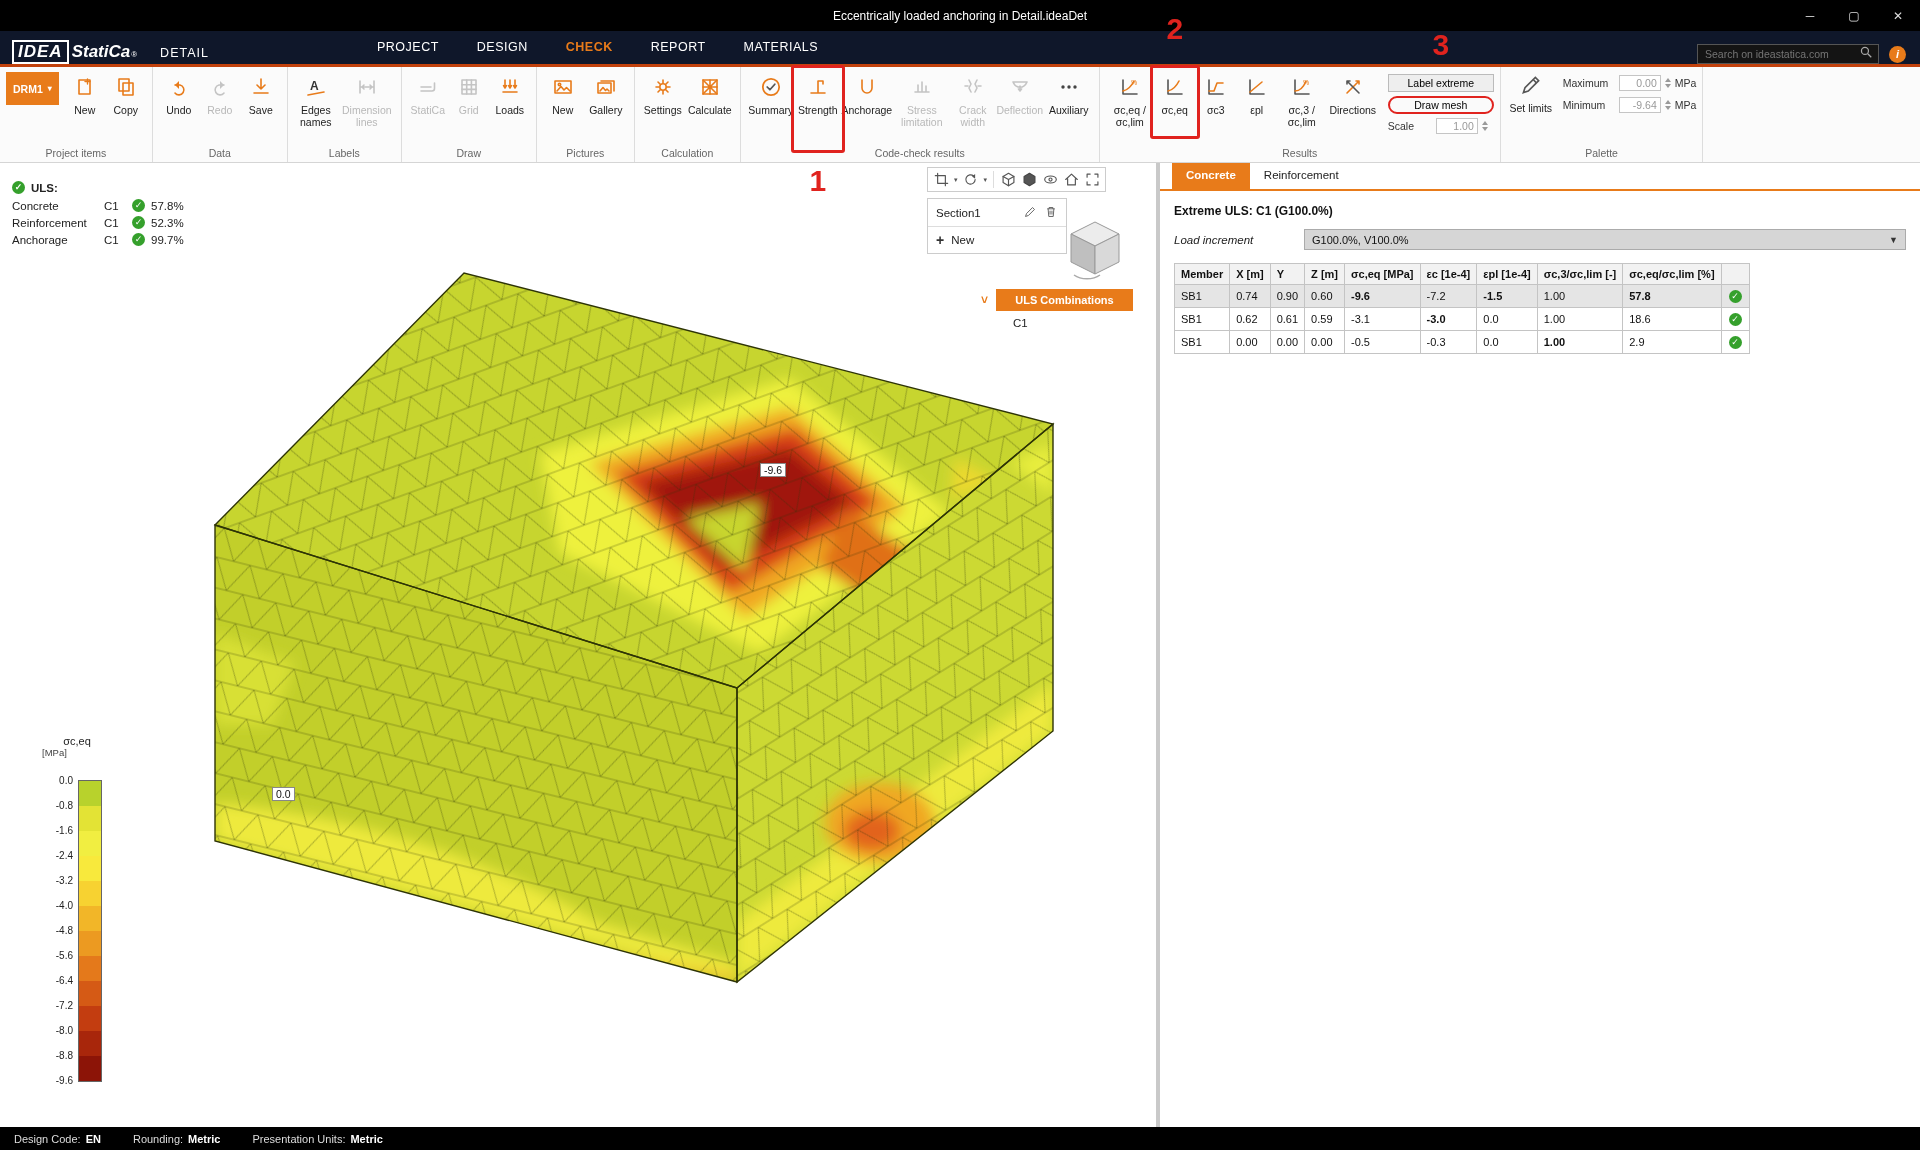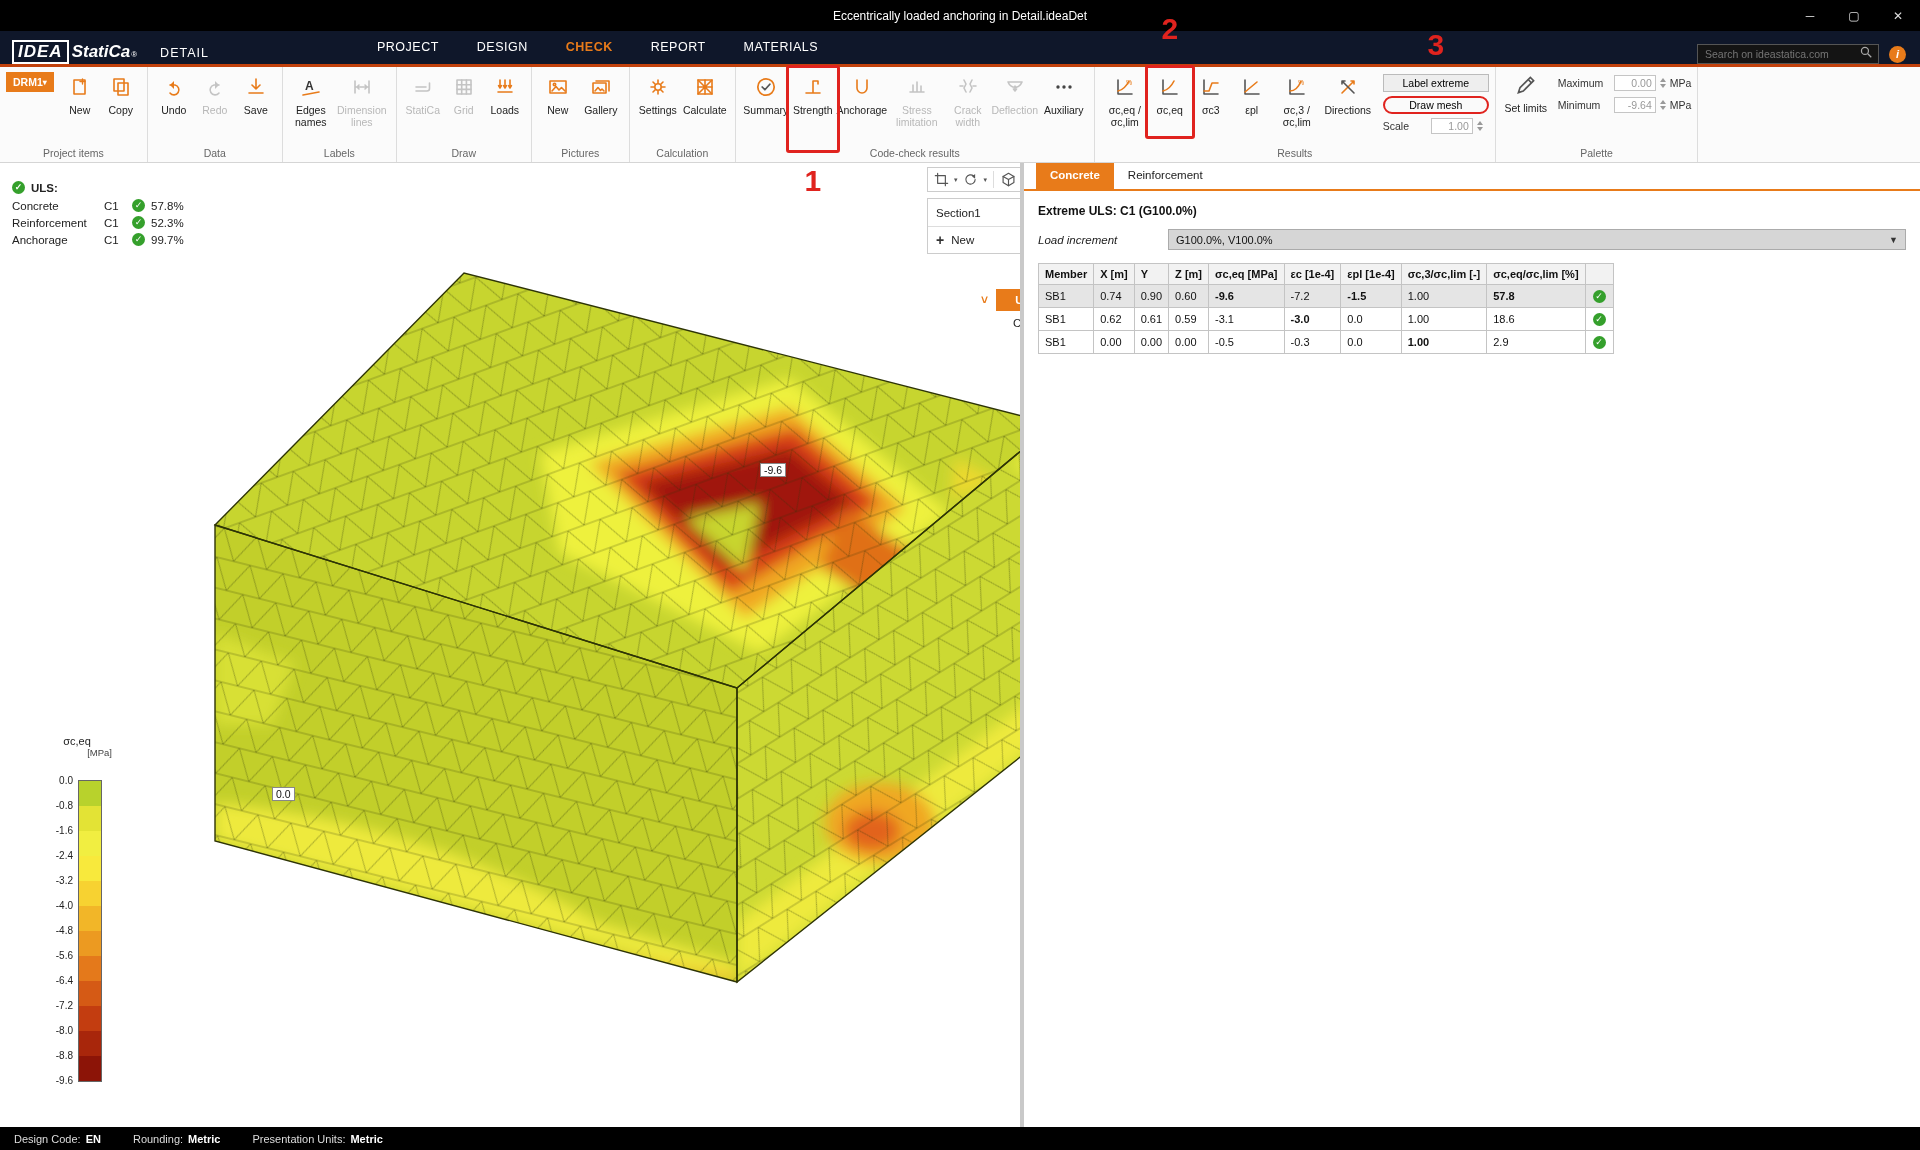--- a/index.html
+++ b/index.html
@@ -42,22 +42,22 @@
   .rbuttons { display:flex; flex:1; align-items:flex-start; gap:1px; }
   .rlabel { text-align:center; font-size:10.5px; color:#666; height:16px; line-height:16px; white-space:nowrap; }
   .rbtn { width:40px; min-height:72px; display:flex; flex-direction:column; align-items:center;
           font-size:10.5px; color:#222; text-align:center; line-height:1.15; padding-top:3px; gap:3px;
           cursor:default; position:relative; }
   .rbtn .ricon { height:28px; display:flex; align-items:center; justify-content:center; }
   .rbtn svg { stroke:#e87b1a; fill:none; stroke-width:1.6; stroke-linecap:round; stroke-linejoin:round; }
   .rbtn.disabled { color:#b8b8b8; }
   .rbtn.disabled svg { stroke:#c4c4c4; }
   .w44{width:44px}.w48{width:48px}.w52{width:52px}.w56{width:56px}
-  .drm-btn { background:#e87b1a; color:#fff; font-size:10.5px; font-weight:bold; height:20px;
-             display:flex; align-items:center; padding:0 7px; margin:2px 5px 4px 0; border:0; }
+  .drm-btn { background:#e87b1a; color:#fff; font-size:10.5px; font-weight:bold; height:33px;
+             display:flex; align-items:center; gap:5px; padding:0 7px; margin:2px 5px 4px 0; border:0; }
   .chev { font-size:8px; }
   .rescol { display:flex; flex-direction:column; gap:4px; margin-left:8px; padding-top:4px; }
   .chip { height:18px; border:1px solid #bbb; background:#eee; font-size:10.5px;
           display:flex; align-items:center; justify-content:center; width:106px; position:relative; }
   .chip.redbox { border:2px solid #e0231e; border-radius:9px; background:#fafafa; }
   .inlinerow { display:flex; align-items:center; gap:4px; font-size:10.5px; color:#333; }
   .numbox { width:42px; height:16px; border:1px solid #c5c5c5; background:#fff; color:#999;
             font-size:10.5px; display:flex; align-items:center; justify-content:flex-end; padding:0 3px; }
   .spin { display:flex; flex-direction:column; gap:2px; }
   .spin i { width:0; height:0; border-left:3px solid transparent; border-right:3px solid transparent; display:block; }
@@ -75,21 +75,21 @@
   .hl-box.b1 { height:88px; }
   .hl-box.b2 { height:74px; }
   .annot { position:absolute; color:#e0231e; font-weight:bold; font-size:30px; z-index:30;
            left:50%; transform:translateX(-50%); line-height:1; }
   .annot.a1 { top:96px; }
   .annot.a2 { top:-56px; }
   .annot.a3 { top:-68px; }
 
   
   .workspace { display:flex; height:964px; }
-  .canvas { position:relative; width:1020px; height:964px; background:#fff; overflow:hidden; }
+  .canvas { position:relative; width:1156px; height:964px; background:#fff; overflow:hidden; }
   .vdivider { width:4px; background:#c9c9c9; }
   .rpanel { flex:1; background:#fff; position:relative; }
 
   
   .uls { position:absolute; left:12px; top:18px; font-size:11.5px; color:#222; z-index:5; }
   .uls-title { display:flex; align-items:center; gap:6px; font-weight:bold; margin-bottom:5px; }
   .uls-row { display:flex; align-items:center; margin-bottom:4px; }
   .uls-name { width:92px; }
   .uls-combo { width:28px; }
   .uls-val { margin-left:6px; }
@@ -127,21 +127,21 @@
 
   
   .mlabel { position:absolute; background:#fff; border:1px solid #888; font-size:10.5px;
             padding:0 3px; color:#111; z-index:5; }
   .mlabel.peak { left:760px; top:300px; }
   .mlabel.edge { left:272px; top:624px; }
 
   
   .legend { position:absolute; left:42px; top:572px; width:70px; font-size:10px; color:#222; z-index:5; }
   .lg-title { font-size:11px; text-align:center; }
-  .lg-unit { font-size:9.5px; text-align:right; color:#444; }
+  .lg-unit { font-size:9.5px; text-align:left; color:#444; }
   .lg-body { display:flex; margin-top:22px; }
   .lg-ticks { display:flex; flex-direction:column; width:36px; transform:translateY(-5px); }
   .lg-ticks span { height:25px; text-align:right; padding-right:5px; font-size:10px; line-height:11px; }
   .lg-bar { display:flex; flex-direction:column; border:1px solid #666; height:302px; }
   .lg-cell { width:22px; height:25px; }
 
   
   .ptabs { height:28px; display:flex; align-items:stretch; border-bottom:2px solid #e87b1a; padding-left:12px; }
   .ptab { font-size:11.5px; padding:6px 14px 0; color:#222; }
   .ptab.active { background:#e87b1a; color:#fff; font-weight:bold; }

